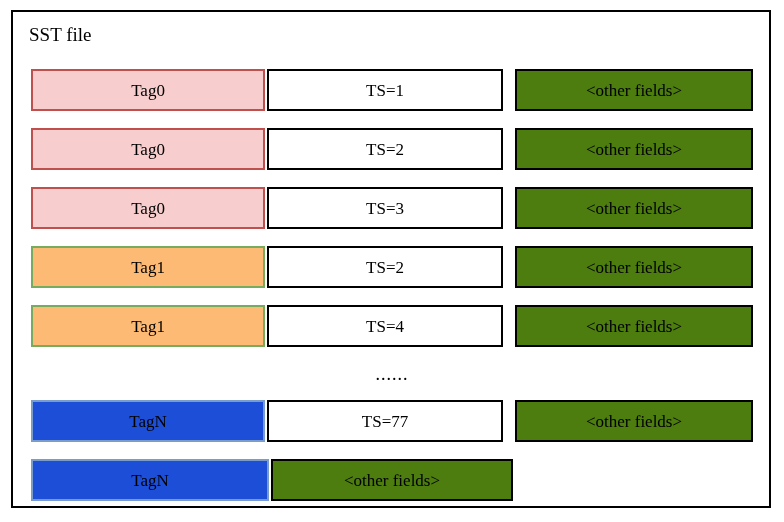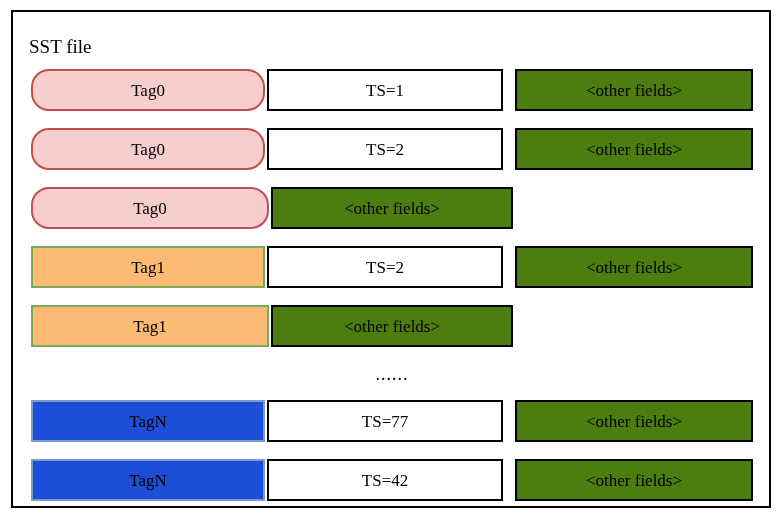--- a/index.html
+++ b/index.html
@@ -30,21 +30,21 @@
     width: 760px;
     height: 498px;
     border: 2px solid #000000;
     box-sizing: border-box;
     background: #ffffff;
   }
 
   .sst-title {
     position: absolute;
     left: 16px;
-    top: 24px;
+    top: 12px;
     font-size: 19px;
     line-height: 22px;
     color: #000000;
     white-space: nowrap;
   }
 
   
   .rows {
     position: absolute;
     left: 31px;
@@ -86,21 +86,20 @@
   .cell-other {
     width: 242px;
     border: 2px solid #000000;
     background: #4d7c0f;
   }
 
   
   .tag-red {
     background: #f7cdcd;
     border-color: #c0504d;
-    border-radius: 18px;
   }
   .tag-green {
     background: #fdba74;
     border-color: #77ac5f;
   }
   .tag-blue {
     background: #1d4ed8;
     border-color: #7a9ccb;
   }
 
@@ -140,44 +139,45 @@
     </div>
 
     <div class="row">
       <div class="cell cell-tag tag-red">Tag0</div>
       <div class="cell cell-ts">TS=2</div>
       <div class="cell cell-other">&lt;other fields&gt;</div>
     </div>
 
     <div class="row">
       <div class="cell cell-tag tag-red">Tag0</div>
+      <div class="cell cell-ts">TS=3</div>
       <div class="cell cell-other">&lt;other fields&gt;</div>
     </div>
 
     <div class="row">
       <div class="cell cell-tag tag-green">Tag1</div>
       <div class="cell cell-ts">TS=2</div>
       <div class="cell cell-other">&lt;other fields&gt;</div>
     </div>
 
     <div class="row">
       <div class="cell cell-tag tag-green">Tag1</div>
+      <div class="cell cell-ts">TS=4</div>
       <div class="cell cell-other">&lt;other fields&gt;</div>
     </div>
 
     <div class="row-ellipsis">
       <div class="ellipsis-text">......</div>
     </div>
 
     <div class="row">
       <div class="cell cell-tag tag-blue">TagN</div>
       <div class="cell cell-ts">TS=77</div>
       <div class="cell cell-other">&lt;other fields&gt;</div>
     </div>
 
     <div class="row">
       <div class="cell cell-tag tag-blue">TagN</div>
-      <div class="cell cell-ts">TS=42</div>
       <div class="cell cell-other">&lt;other fields&gt;</div>
     </div>
 
   </div>
 </div>
 
 </body></html>

